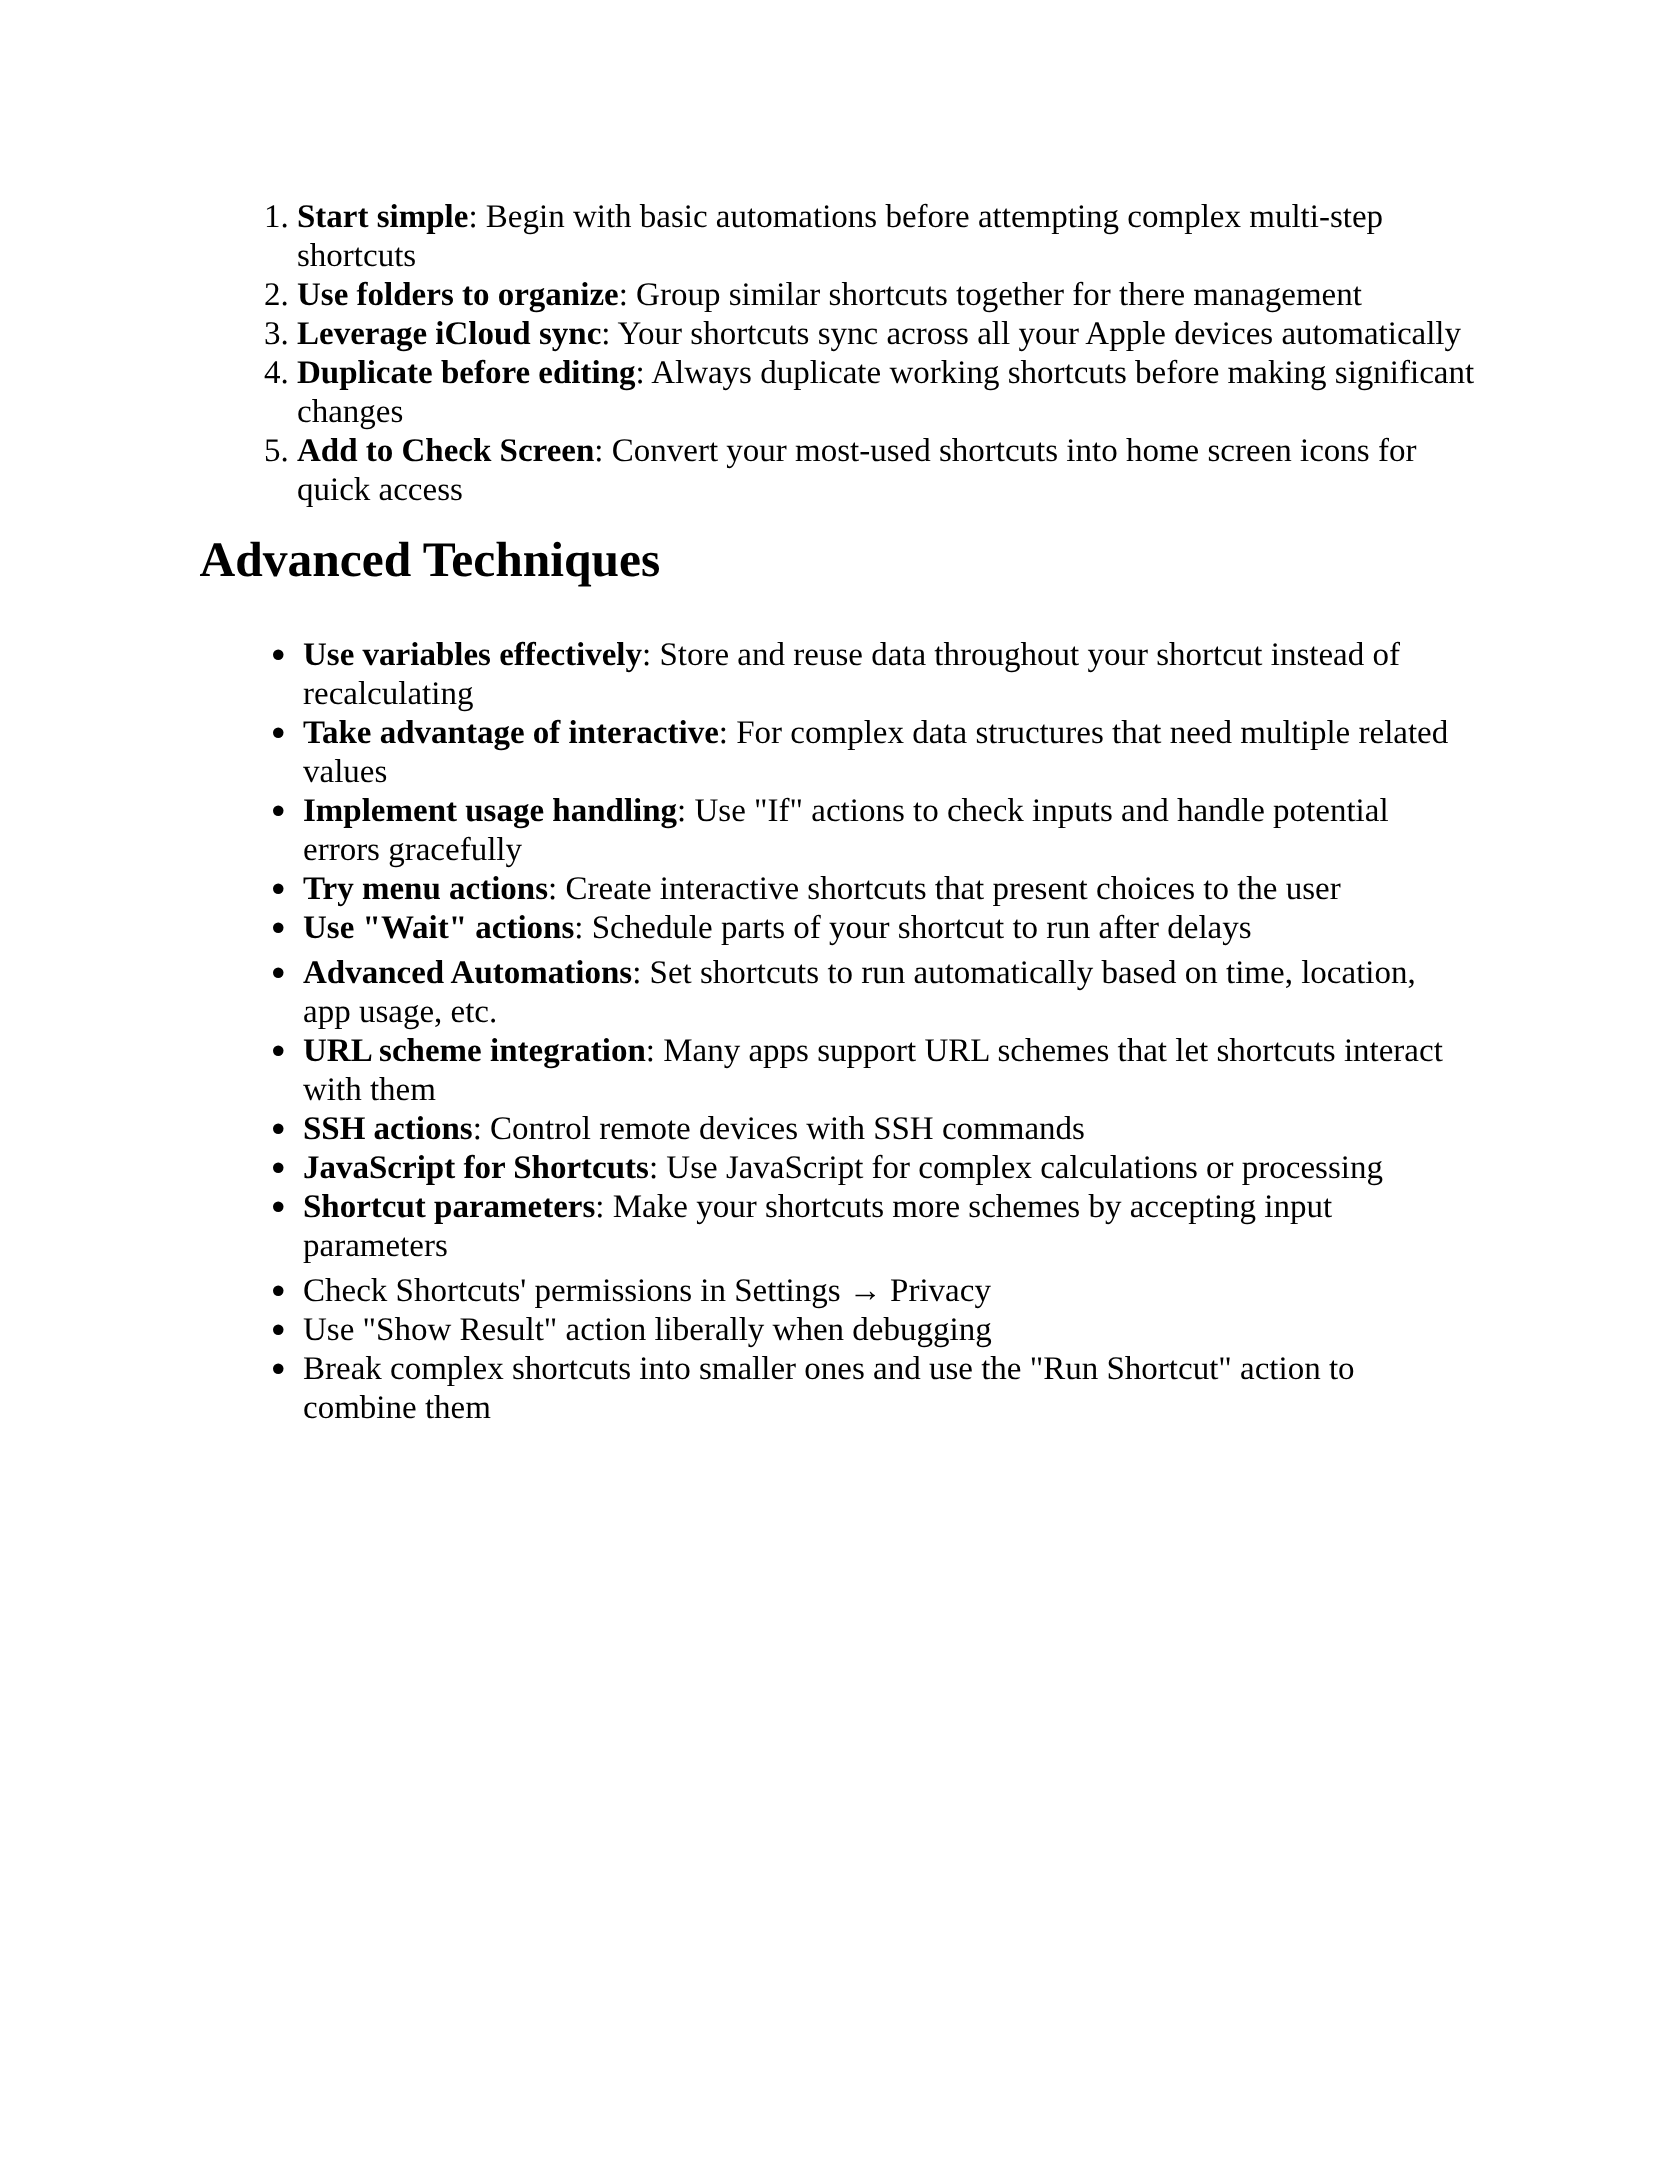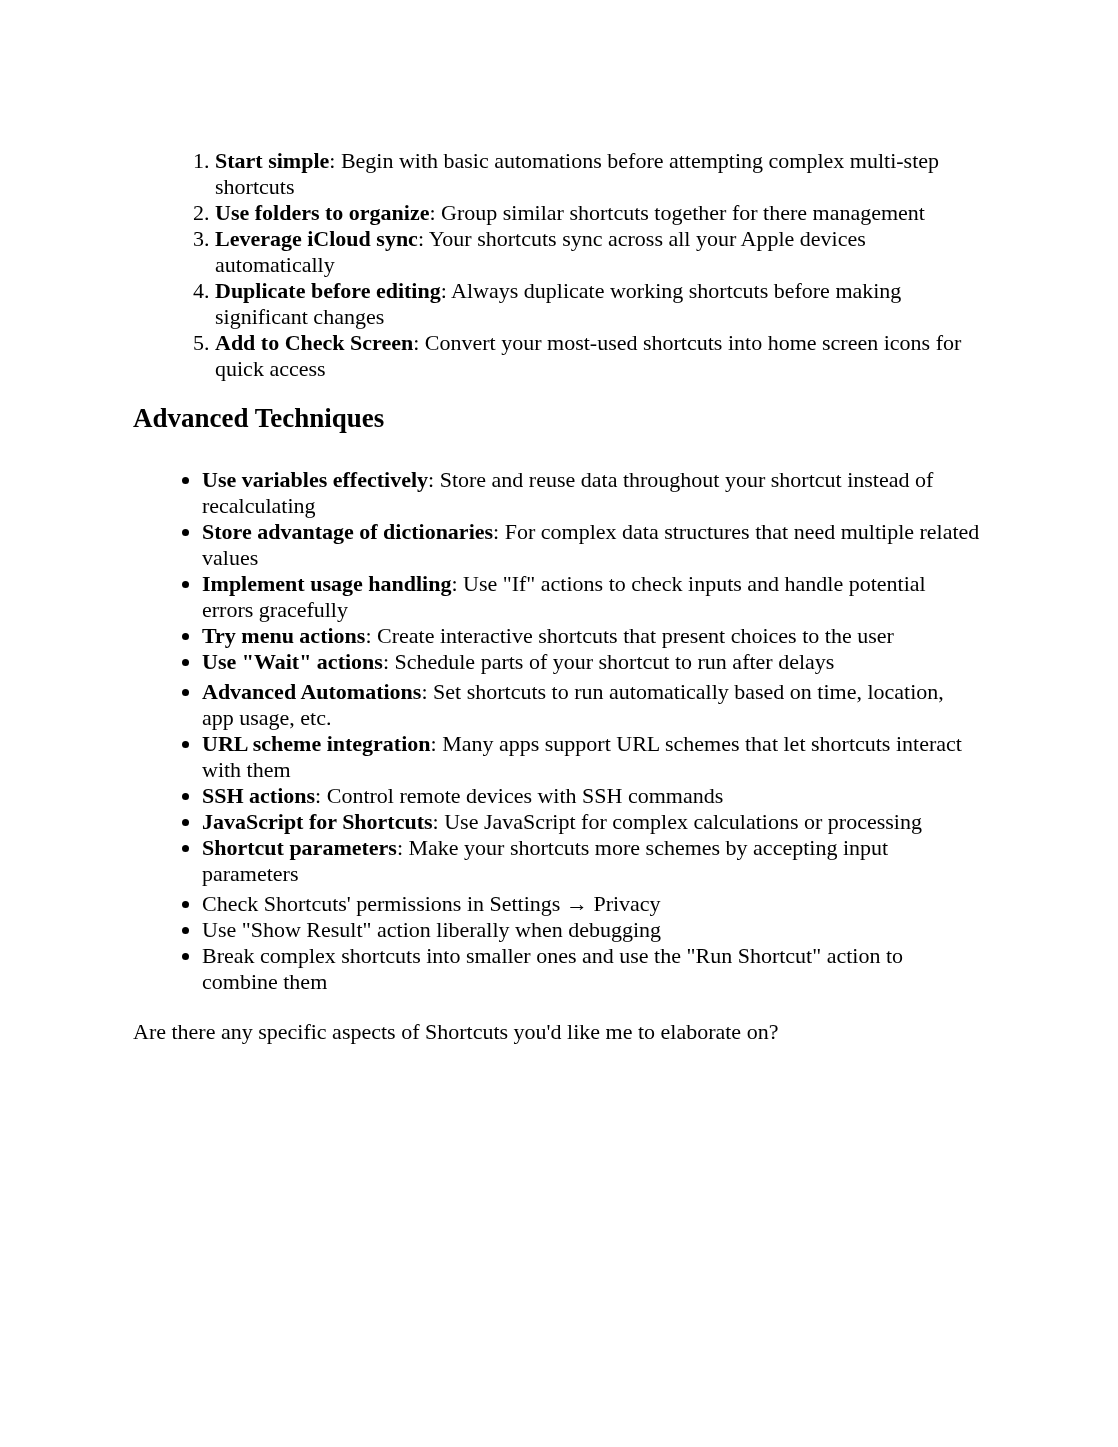--- a/index.html
+++ b/index.html
@@ -12,36 +12,36 @@
     min-height: 1447px;
     box-sizing: border-box;
     padding: 131px 133px 40px 133px;
     background: #ffffff;
     color: #000000;
     font-family: "Liberation Serif", "DejaVu Serif", serif;
     font-size: 22px;
     line-height: 26px;
   }
   ol.tips-list {
-    margin: 17px;
+    margin: 0;
     padding: 0 0 0 65px;
     list-style: decimal outside;
   }
   ul.bullet-list {
     margin: 4px;
     padding: 0 0 0 65px;
     list-style: disc outside;
   }
   ol.tips-list > li,
   ul.bullet-list > li {
     margin: 0;
     padding: 0;
   }
   h2.section-heading {
-    font-size: 27px;
+    font-size: 33px;
     line-height: 38px;
     font-weight: bold;
     margin: 16px 0 30px 0;
     font-family: "Liberation Serif", "DejaVu Serif", serif;
   }
   p.closing-paragraph {
     margin: 24px 0 0 0;
   }
   strong { font-weight: bold; }
 </style>
@@ -55,21 +55,21 @@
     <li><strong>Use folders to organize</strong><span>: Group similar shortcuts together for there management</span></li>
     <li><strong>Leverage iCloud sync</strong><span>: Your shortcuts sync across all your Apple devices automatically</span></li>
     <li><strong>Duplicate before editing</strong><span>: Always duplicate working shortcuts before making significant changes</span></li>
     <li><strong>Add to Check Screen</strong><span>: Convert your most-used shortcuts into home screen icons for quick access</span></li>
   </ol>
 
   <section>
     <h2 class="section-heading">Advanced Techniques</h2>
     <ul class="bullet-list">
       <li><strong>Use variables effectively</strong><span>: Store and reuse data throughout your shortcut instead of recalculating</span></li>
-      <li><strong>Store advantage of dictionaries</strong><span>: For complex data structures that need multiple related values</span></li>
+      <li><strong>Take advantage of interactive</strong><span>: For complex data structures that need multiple related values</span></li>
       <li><strong>Implement usage handling</strong><span>: Use "If" actions to check inputs and handle potential errors gracefully</span></li>
       <li><strong>Try menu actions</strong><span>: Create interactive shortcuts that present choices to the user</span></li>
       <li><strong>Use "Wait" actions</strong><span>: Schedule parts of your shortcut to run after delays</span></li>
     </ul>
   </section>
 
   <section>
     <ul class="bullet-list">
       <li><strong>Advanced Automations</strong><span>: Set shortcuts to run automatically based on time, location, app usage, etc.</span></li>
       <li><strong>URL scheme integration</strong><span>: Many apps support URL schemes that let shortcuts interact with them</span></li>
@@ -80,15 +80,14 @@
   </section>
 
   <section>
     <ul class="bullet-list">
       <li><strong></strong><span>Check Shortcuts' permissions in Settings → Privacy</span></li>
       <li><strong></strong><span>Use "Show Result" action liberally when debugging</span></li>
       <li><strong></strong><span>Break complex shortcuts into smaller ones and use the "Run Shortcut" action to combine them</span></li>
     </ul>
   </section>
 
-  <p class="closing-paragraph">Are there any specific aspects of Shortcuts you'd like me to elaborate on?</p>
 
 </div>
 
 </body></html>

